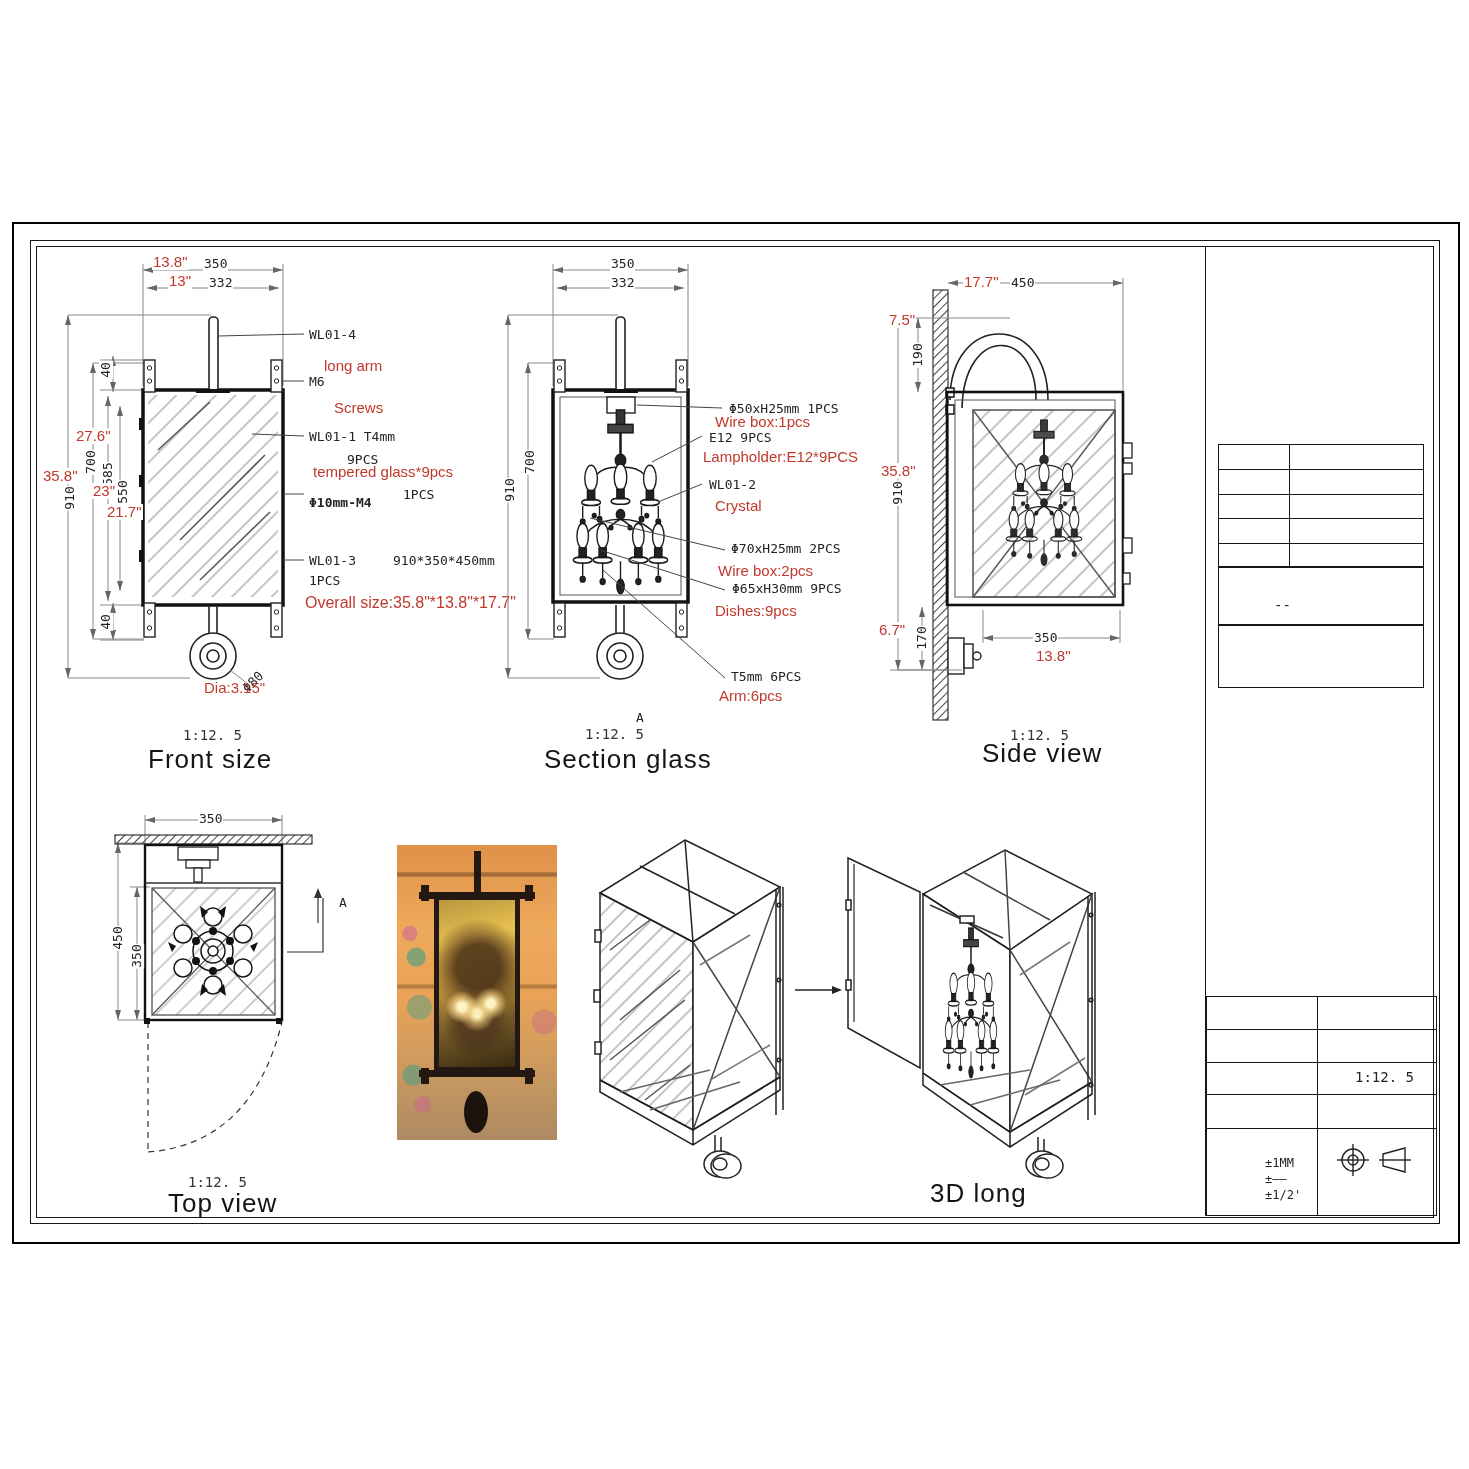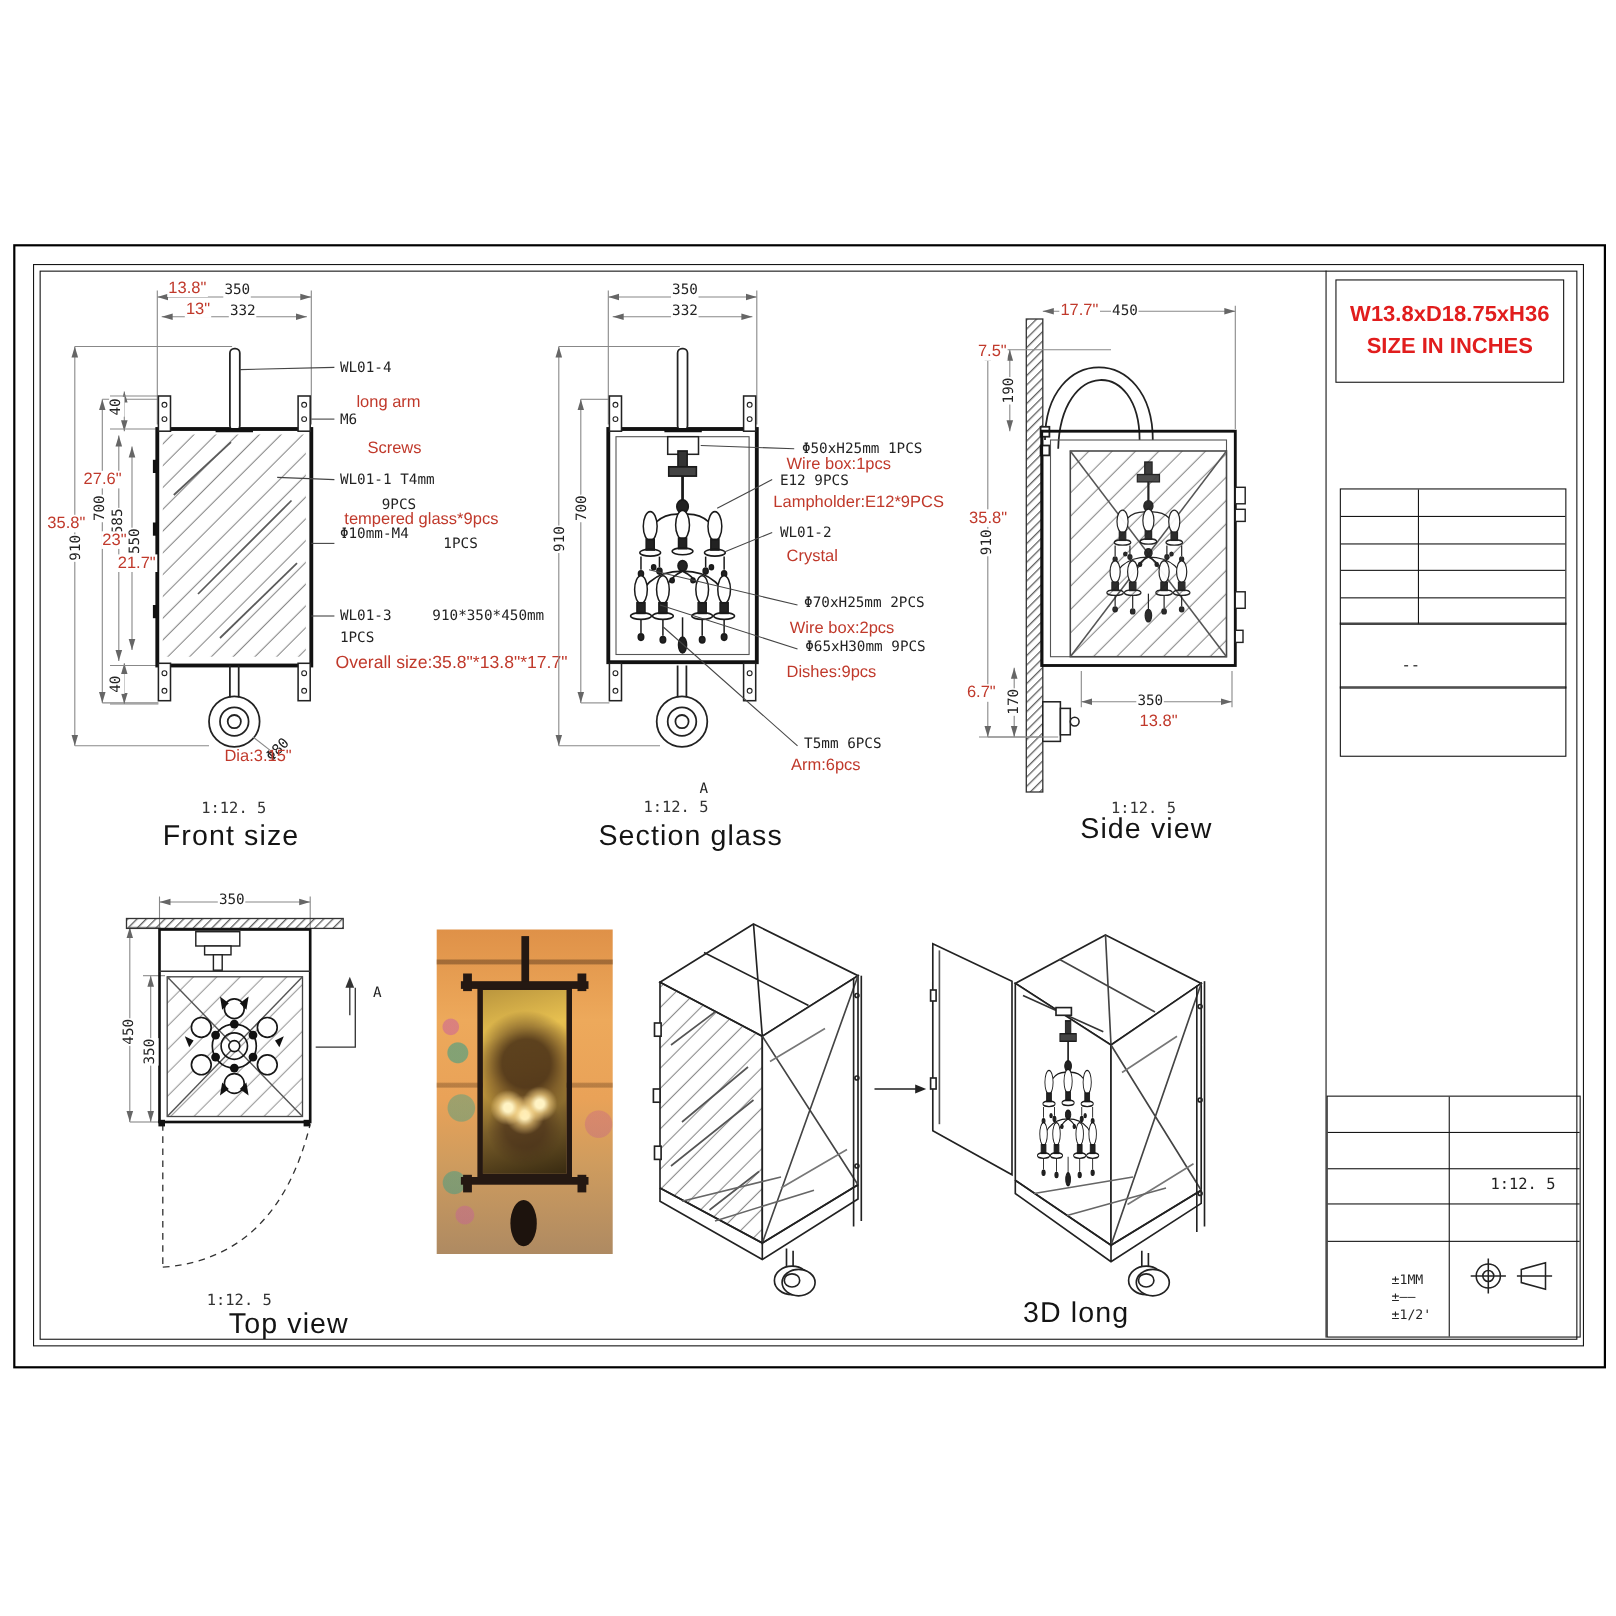--- a/index.html
+++ b/index.html
@@ -163,21 +163,21 @@
     <span class="lbl rotc" style="left:66px;top:372px;">40</span>
     <span class="lbl rot45" style="left:213px;top:432px;background:transparent;">Φ80</span>
     <span class="red" style="left:163px;top:430px;background:transparent;">Dia:3.15"</span>
     <span class="lbl" style="left:268px;top:78px;">WL01-4</span>
     <span class="red" style="left:283px;top:108px;">long arm</span>
     <span class="lbl" style="left:268px;top:125px;">M6</span>
     <span class="red" style="left:293px;top:150px;">Screws</span>
     <span class="lbl" style="left:268px;top:180px;">WL01-1  T4mm</span>
     <span class="lbl" style="left:306px;top:203px;">9PCS</span>
     <span class="red" style="left:272px;top:214px;">tempered glass*9pcs</span>
-    <span class="lbl" style="left:268px;top:229px;">Φ10mm-M4</span>
+    <span class="lbl" style="left:268px;top:246px;font-weight:bold;">Φ10mm-M4</span>
     <span class="lbl" style="left:362px;top:238px;">1PCS</span>
     <span class="lbl" style="left:268px;top:304px;">WL01-3</span>
     <span class="lbl" style="left:352px;top:304px;">910*350*450mm</span>
     <span class="lbl" style="left:268px;top:324px;">1PCS</span>
     <span class="red big" style="left:264px;top:345px;">Overall size:35.8"*13.8"*17.7"</span>
     <span class="vscale" style="left:143px;top:477px;">1:12. 5</span>
     <span class="vtitle" style="left:108px;top:494px;">Front size</span>
   </div>
 
   <div class="view" style="left:500px;top:250px;width:480px;height:530px;">
@@ -466,21 +466,21 @@
         <polyline points="207,142 243,142 243,88"></polyline>
         <line x1="238" y1="113" x2="238" y2="82"></line>
         <path d="M238 78 l-4 10 8 0 z" fill="#333" stroke="none"></path>
       </g>
     </svg>
     <span class="lbl" style="left:118px;top:2px;">350</span>
     <span class="lbl rotc" style="left:38px;top:128px;">450</span>
     <span class="lbl rotc" style="left:57px;top:146px;">350</span>
     <span class="lbl" style="left:258px;top:86px;background:transparent;">A</span>
     <span class="vscale" style="left:108px;top:364px;">1:12. 5</span>
-    <span class="vtitle" style="left:88px;top:378px;margin-left:40px;">Top view</span>
+    <span class="vtitle" style="left:88px;top:378px;">Top view</span>
   </div>
 
   <div class="photo">
     <div class="photo-pole"></div>
     <div class="photo-frame"></div>
     <div class="photo-bar" style="top:16%;"></div>
     <div class="photo-bar" style="bottom:21.5%;"></div>
     <div class="photo-tab" style="left:15%;top:13.5%;"></div>
     <div class="photo-tab" style="right:15%;top:13.5%;"></div>
     <div class="photo-tab" style="left:15%;bottom:19%;"></div>
@@ -549,24 +549,20 @@
         <ellipse cx="452" cy="334" rx="16" ry="13" fill="#fff"></ellipse>
           <ellipse cx="458" cy="336" rx="15" ry="12" fill="#fff"></ellipse>
         <ellipse cx="452" cy="334" rx="7" ry="6"></ellipse>
       </g>
       <use href="#chnd" transform="translate(350,98) scale(0.62,0.98)"></use>
     </svg>
     <span class="vtitle" style="left:340px;top:348px;">3D long</span>
   </div>
 
   <div class="panel">
-    <div class="pc redhead" style="left:8px;top:8px;width:206px;height:92px;">
-      <span>W13.8xD18.75xH36</span>
-      <span>SIZE IN INCHES</span>
-    </div>
 
     <div class="pc" style="left:12px;top:198px;width:204px;height:122px;">
       <div class="ln" style="left:70px;top:0;width:1px;height:122px;"></div>
       <div class="ln" style="left:0;top:24px;width:204px;height:1px;"></div>
       <div class="ln" style="left:0;top:49px;width:204px;height:1px;"></div>
       <div class="ln" style="left:0;top:73px;width:204px;height:1px;"></div>
       <div class="ln" style="left:0;top:98px;width:204px;height:1px;"></div>
     </div>
     <div class="pc" style="left:12px;top:320px;width:204px;height:58px;">
       <span class="ptxt" style="left:55px;top:30px;">--</span>

